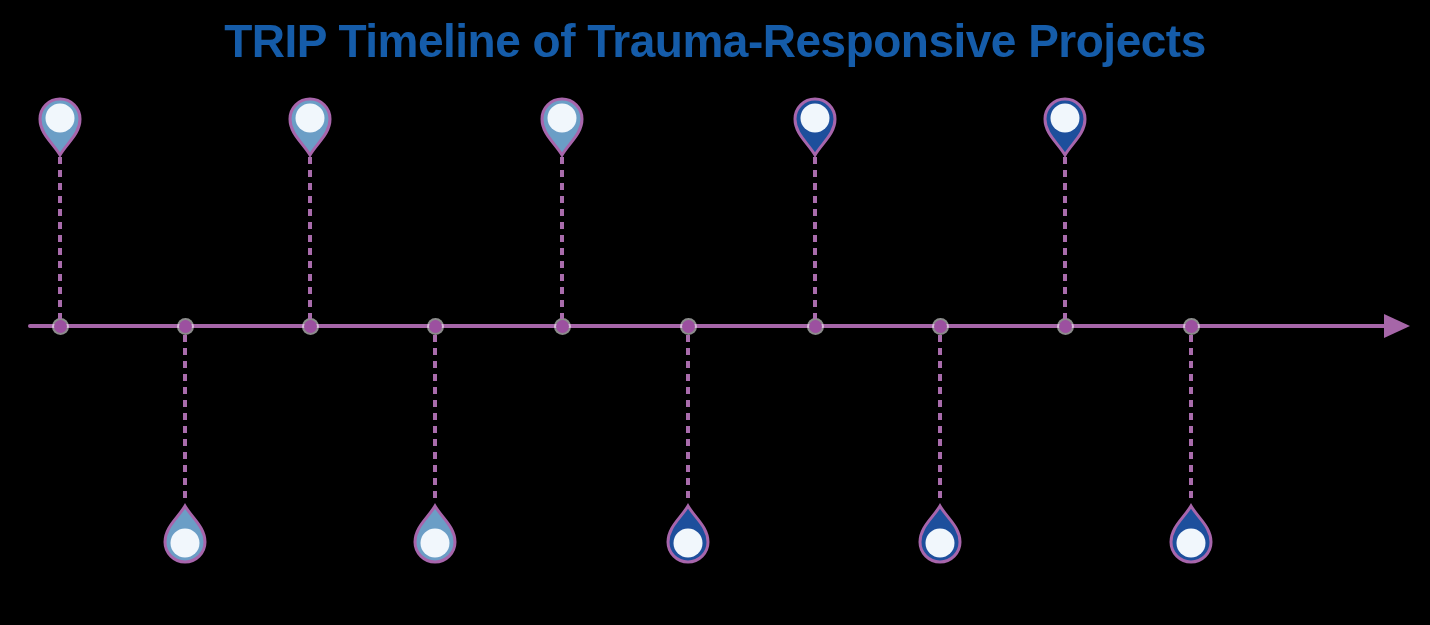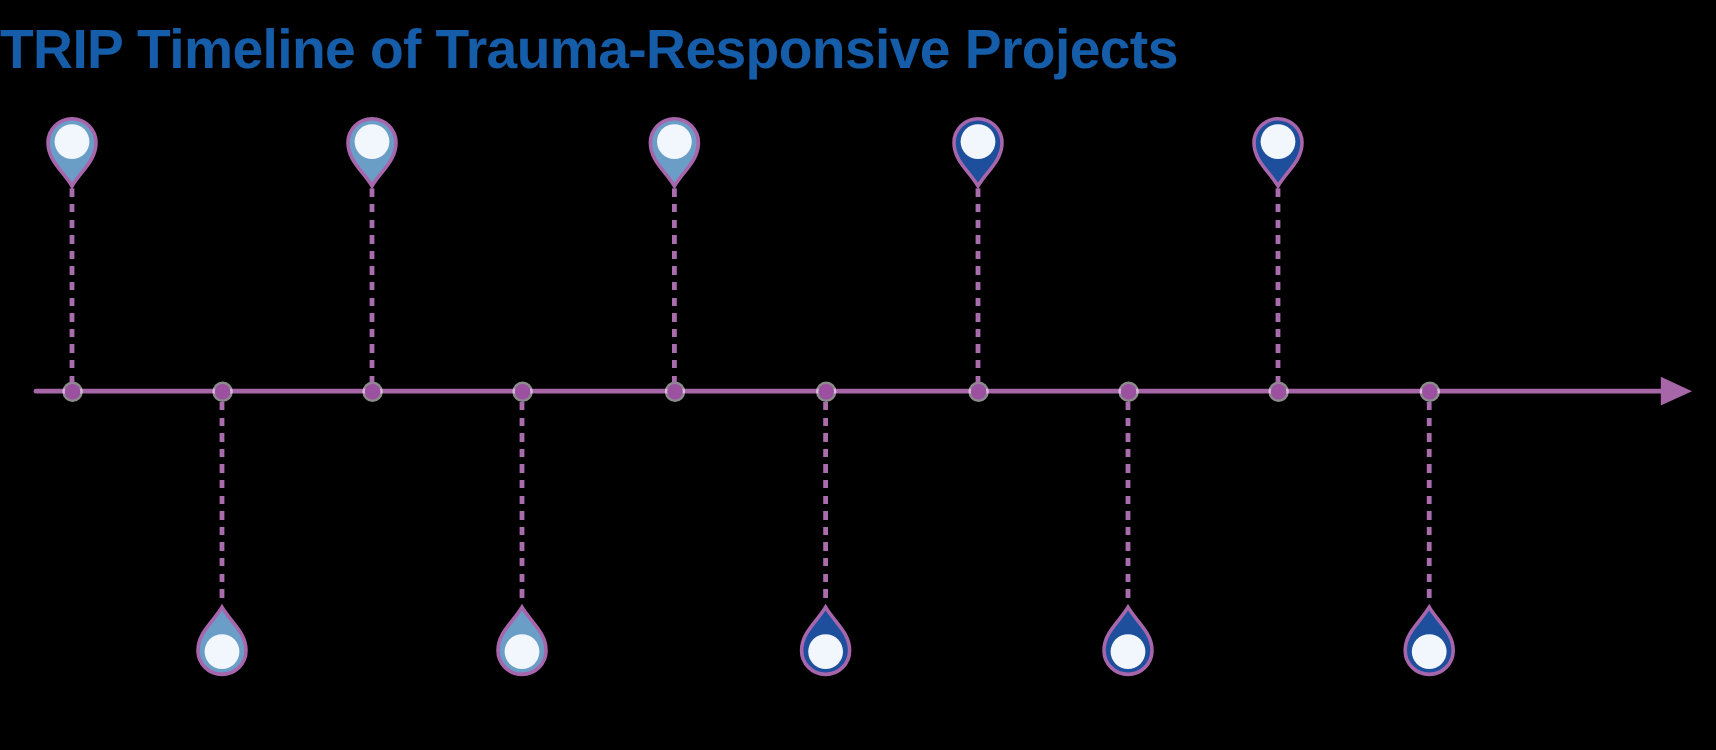--- a/index.html
+++ b/index.html
@@ -7,21 +7,21 @@
     position:relative;
     width:1430px;height:625px;
     overflow:hidden;
     font-family:"Liberation Sans", sans-serif;
     background:var(--bg,#000);
   }
   .title{
     position:absolute;
     top:14px;left:0;width:100%;
     margin:0;
-    text-align:left;
+    text-align:center;
     font-size:46px;
     font-weight:bold;
     letter-spacing:-0.5px;
     color:var(--title-blue,#155CA9);
   }
   .axis{
     position:absolute;
     top:324px;left:28px;
     width:1358px;height:4px;
     background:var(--axis-purple,#A666A8);

